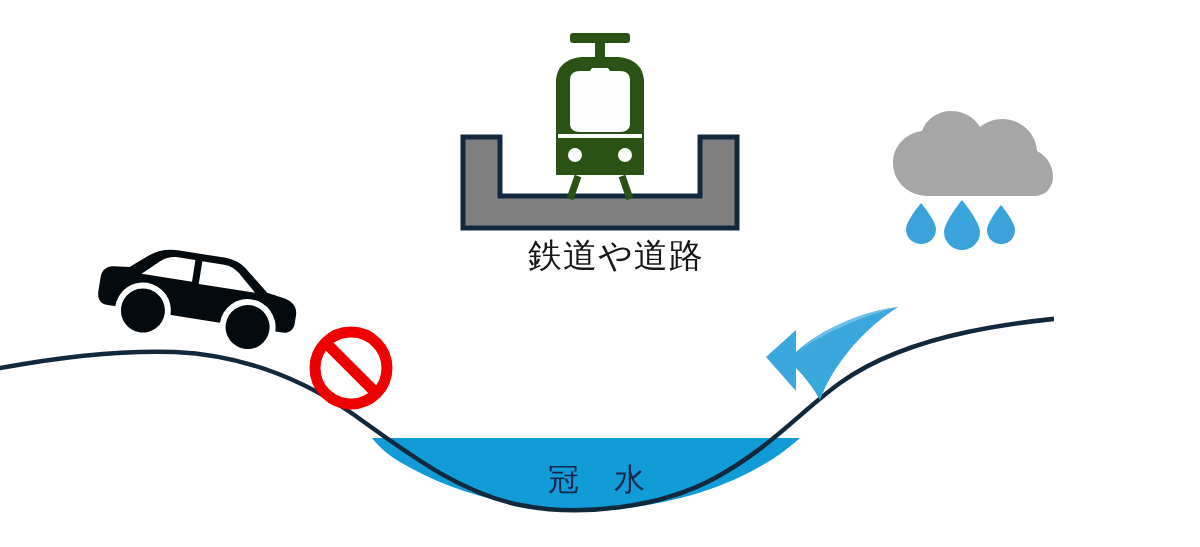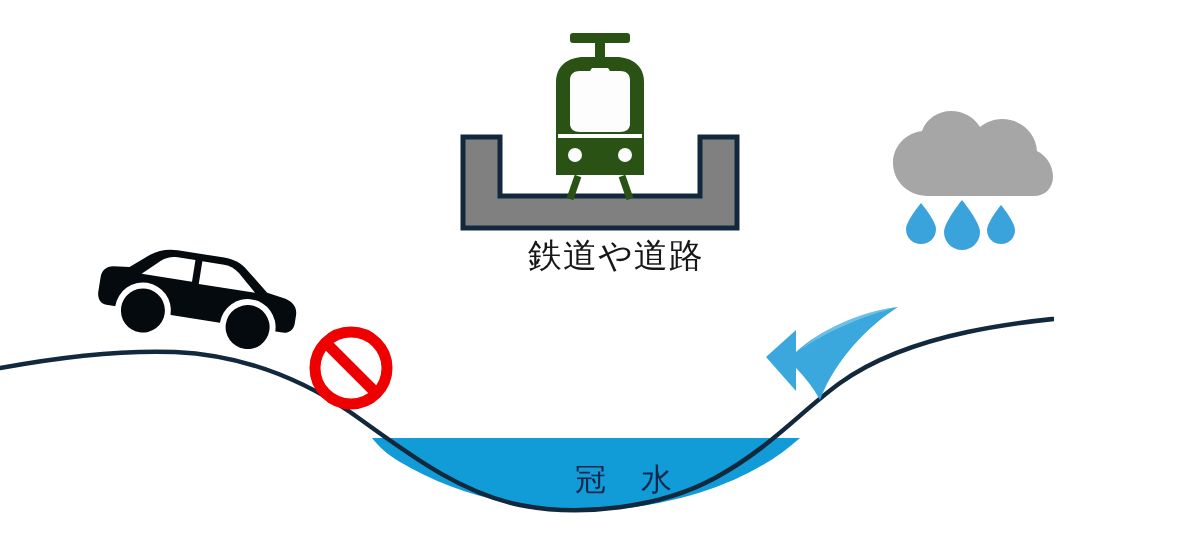--- a/index.html
+++ b/index.html
@@ -50,21 +50,20 @@
     color: #ee1111;
     font-weight: 700;
     letter-spacing: 1px;
   }
   #label-flood {
     left: 548px;
     top: 464px;
     font-size: 31px;
     color: #14274a;
     letter-spacing: 2px;
-    margin-left: 27px;
   }
 </style>
 </head>
 <body>
 
 <div id="scene">
 
   <svg class="svg-layer" viewBox="0 0 1200 547" xmlns="http://www.w3.org/2000/svg">
 
     <path d="M 372,438

